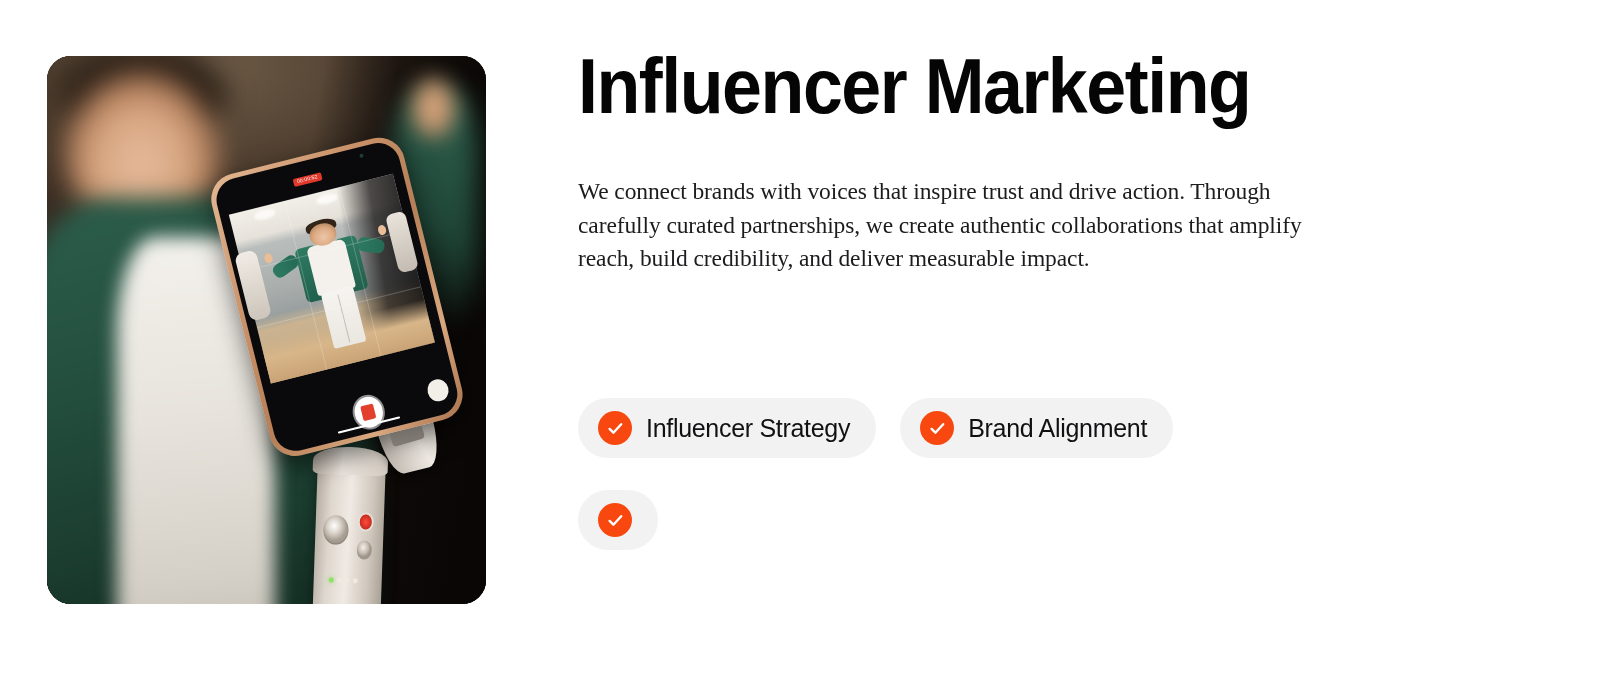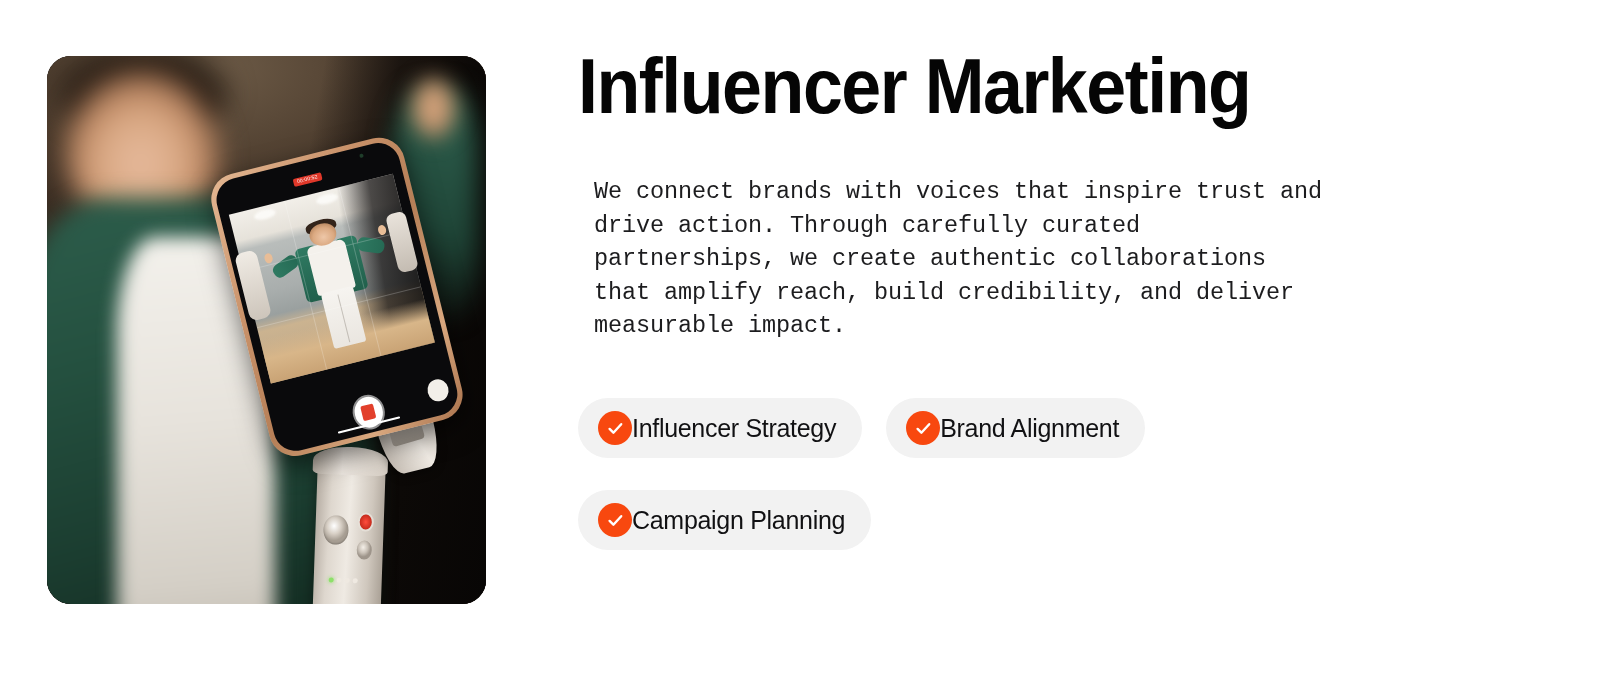--- a/index.html
+++ b/index.html
@@ -370,45 +370,46 @@
     font-weight: 700;
     line-height: 1.04;
     letter-spacing: -1.6px;
     color: #050505;
     transform: scaleX(0.92);
     transform-origin: left center;
     white-space: nowrap;
   }
   .desc {
     position: absolute;
-    left: 16px;
+    left: 0;
     top: 175px;
     width: 735px;
     margin: 0;
-    font-family: Liberation Mono, monospace;
+    font-family: Liberation Serif, serif;
     font-size: 23.5px;
     font-weight: 400;
     line-height: 33.5px;
     letter-spacing: -0.1px;
     color: #1c1c1e;
   }
 
   .features {
     position: absolute;
     left: 0;
     top: 398px;
     width: 760px;
     display: flex;
     flex-wrap: wrap;
     gap: 16px 24px;
     align-content: flex-start;
   }
   .pill {
     display: inline-flex;
     align-items: center;
+    gap: 14px;
     height: 60px;
     padding: 0 26px 0 20px;
     background: #f2f2f2;
     border-radius: 30px;
     border: none;
     cursor: pointer;
     white-space: nowrap;
   }
   .pill .check {
     flex: 0 0 auto;
@@ -532,18 +533,17 @@
 
       <span class="row-break"></span>
 
 
       <button class="pill">
         <span class="check">
           <svg width="19" height="19" viewBox="0 0 19 19" aria-hidden="true">
             <path d="M3.6 9.9 L7.4 13.7 L15.2 5.2" fill="none" stroke="#ffffff" stroke-width="2.4" stroke-linecap="round" stroke-linejoin="round"></path>
           </svg>
         </span>
-        <span class="plabel">Campaign Planning</span>
       </button>
 
     </div>
   </div>
 </div>
 
 </body></html>

